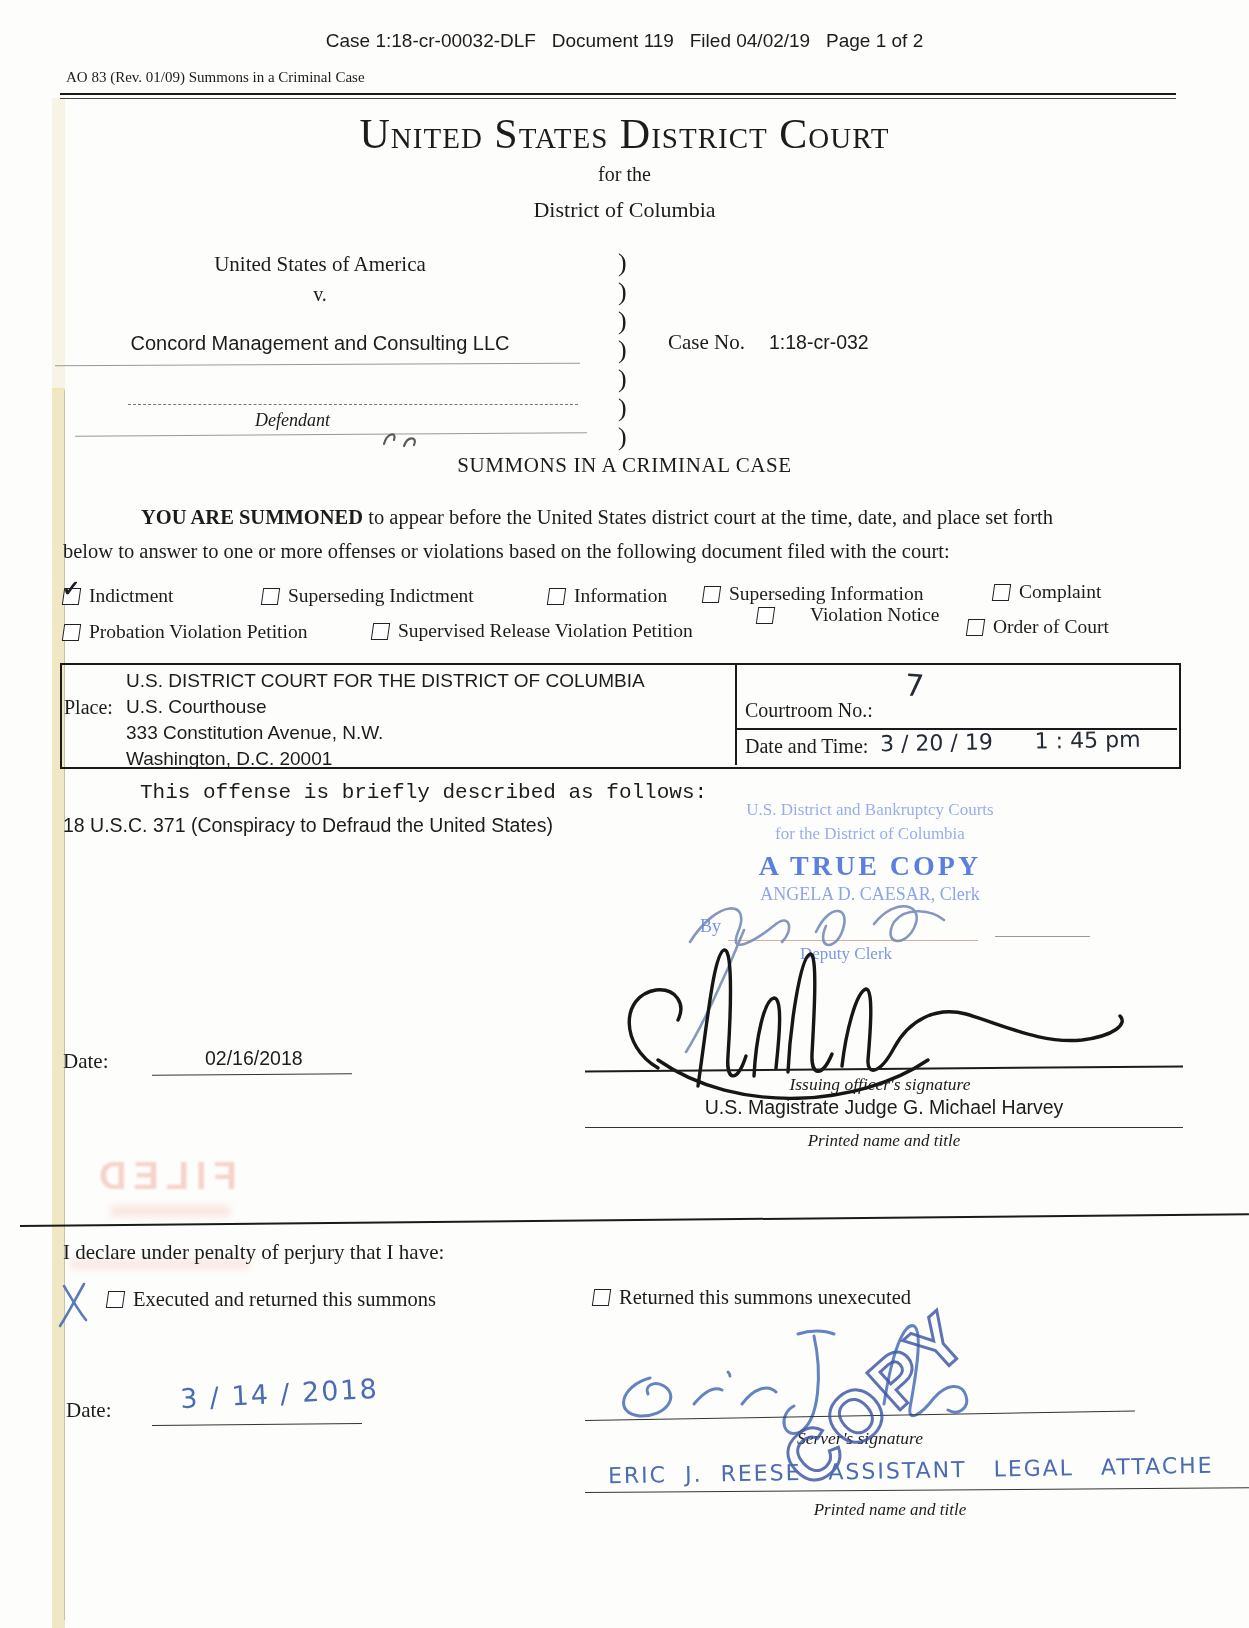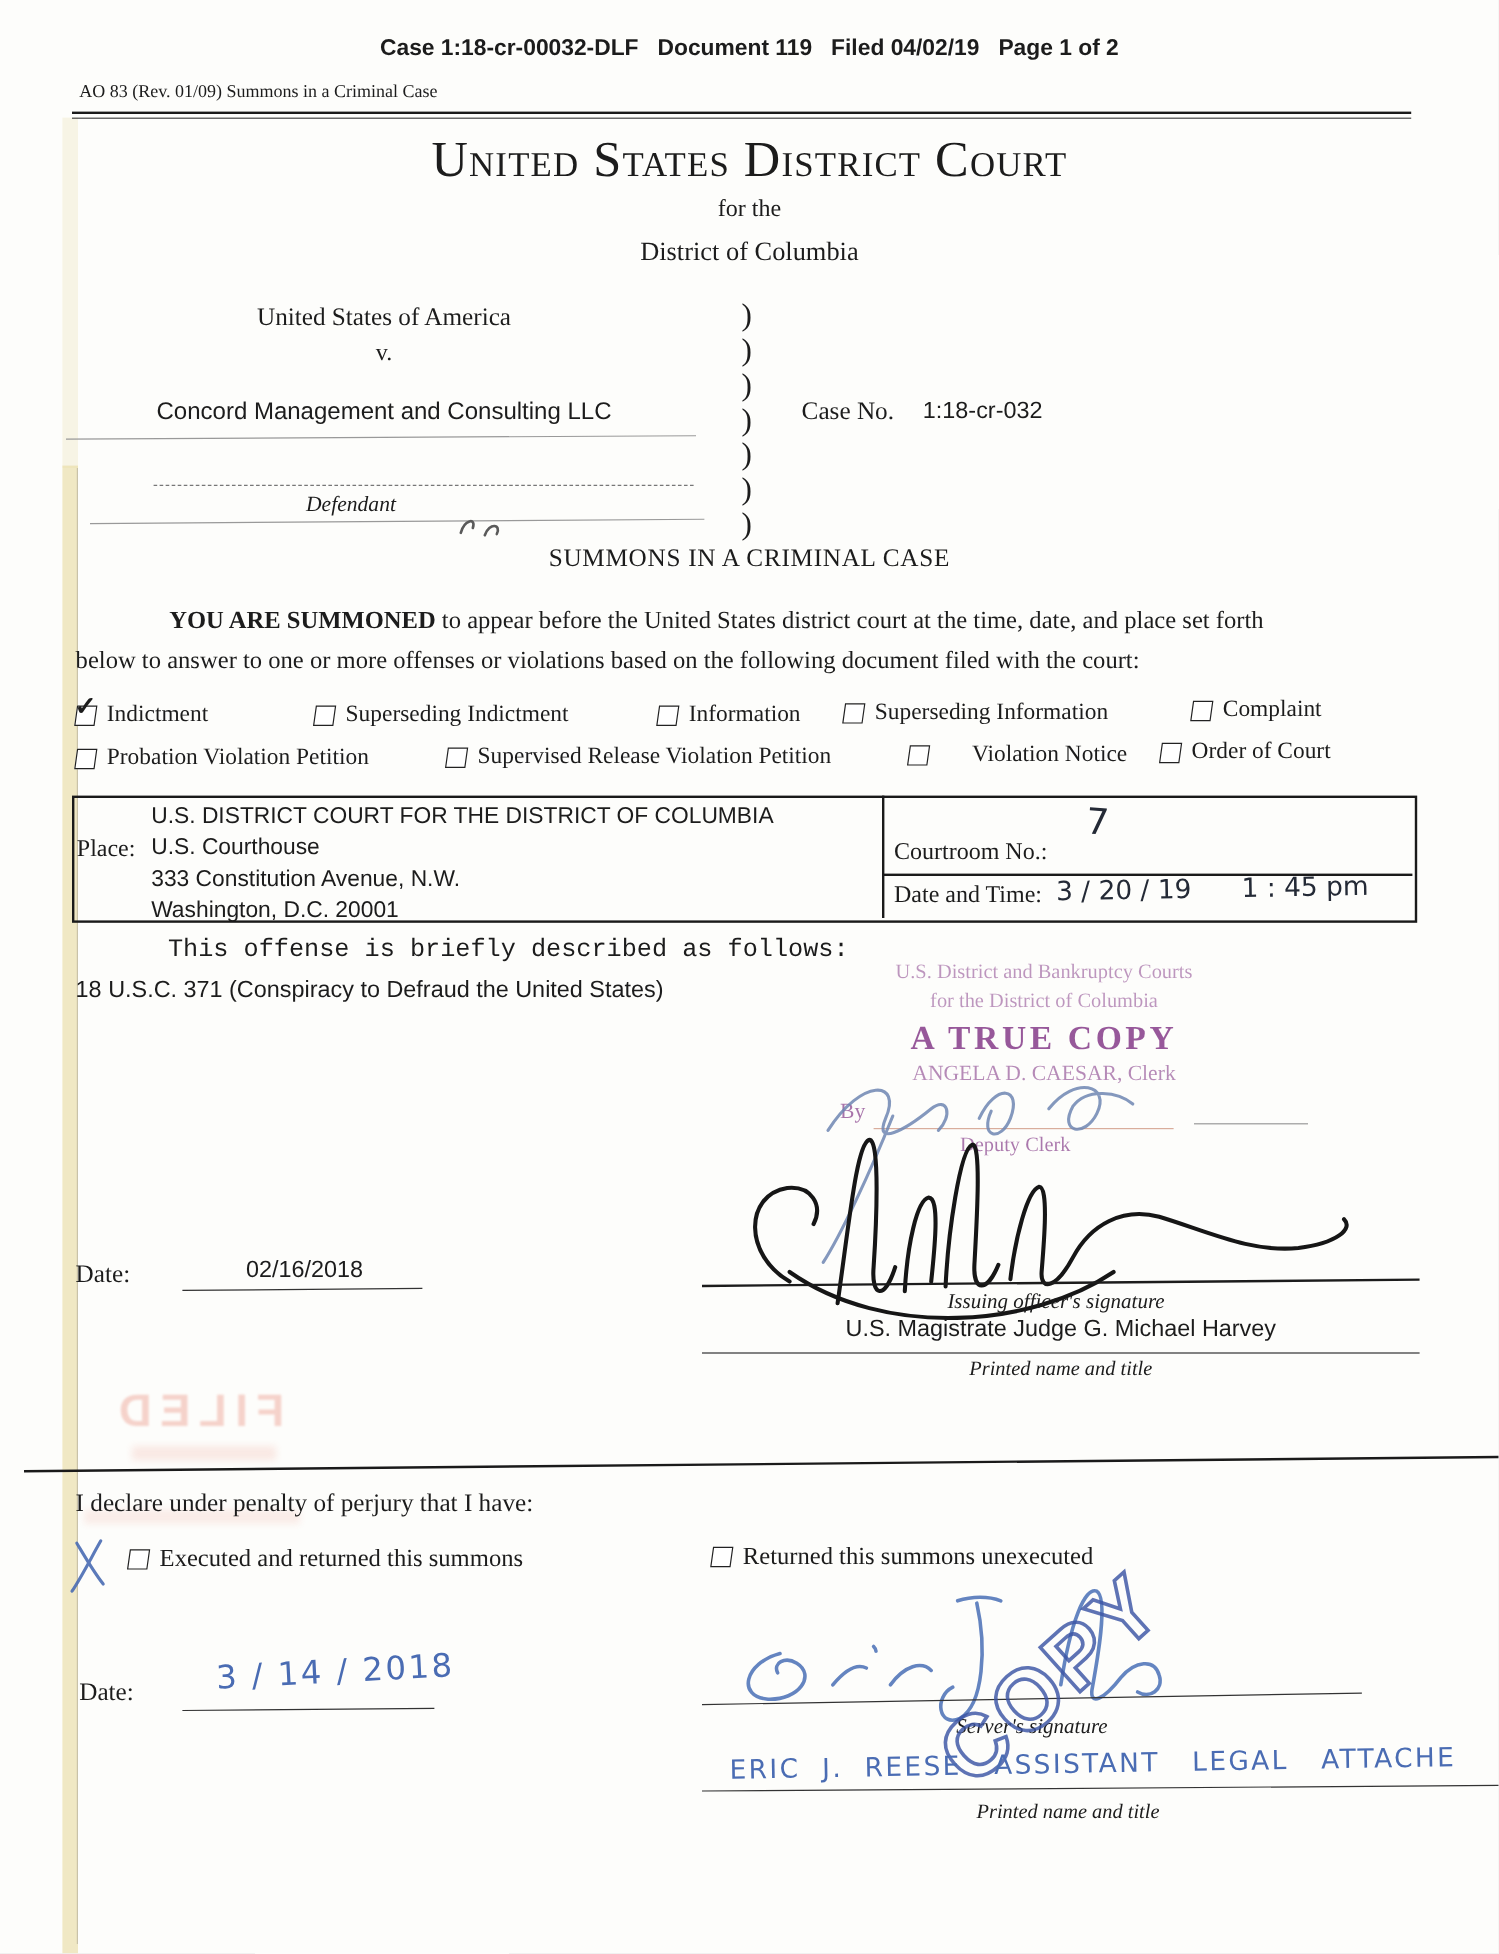--- a/index.html
+++ b/index.html
@@ -9,36 +9,36 @@
   .serif{font-family:"Liberation Serif", serif;}
   .sans{font-family:"Liberation Sans", sans-serif;}
   .ital{font-style:italic;}
   .pre{white-space:pre;}
   .center{text-align:center;}
   .hline{position:absolute;border-top:2px solid #1c1c1c;height:0;}
   .thin{border-top-width:1.5px;border-top-color:#333;}
   .faint{border-top-width:1px;border-top-color:#999;}
   .cb{position:absolute;display:flex;align-items:center;gap:9px;font-size:19.5px;}
   .cbbox{width:15px;height:15px;border:1.7px solid #222;transform:skewX(-8deg);flex:0 0 auto;background:#fff;}
-  .stamp-red{color:#701a75;}
+  .stamp-red{color:#1d4ed8;}
   .hand-ink{font-family:"DejaVu Sans", sans-serif;color:#242a36;}
   .hand-blue{font-family:"DejaVu Sans", sans-serif;color:#4a6cb3;}
   .tape{position:absolute;left:52px;width:13px;background:#e9dca2;opacity:.62;}
   svg{overflow:visible;}
 </style>
 </head>
 <body>
 
 <div id="page">
 
   <div class="tape" style="top:98px;height:292px;opacity:.25;"></div>
   <div class="tape" style="top:388px;height:1240px;"></div>
   <div class="abs" style="left:64px;top:390px;width:1px;height:1230px;background:#c9c2a8;"></div>
 
-  <div class="abs sans center pre" style="left:0;top:30px;width:1249px;font-size:19px;font-weight:bold;">Case 1:18-cr-00032-DLF   Document 119   Filed 04/02/19   Page 1 of 2</div>
+  <div class="abs sans center pre" style="left:0;top:30px;width:1249px;font-size:19px;">Case 1:18-cr-00032-DLF   Document 119   Filed 04/02/19   Page 1 of 2</div>
   <div class="abs serif" style="left:66px;top:69px;font-size:15px;">AO 83 (Rev. 01/09)  Summons in a Criminal Case</div>
   <div class="abs" style="left:60px;top:93px;width:1116px;height:3px;border-top:2.5px solid #1a1a1a;border-bottom:1.2px solid #444;"></div>
 
   <div class="abs serif center" style="left:0;top:110px;width:1249px;font-size:42px;font-variant:small-caps;letter-spacing:1px;">United States District Court</div>
   <div class="abs serif center" style="left:0;top:163px;width:1249px;font-size:20px;">for the</div>
   <div class="abs serif center" style="left:0;top:197px;width:1249px;font-size:22px;">District of Columbia</div>
 
   <div class="abs serif center" style="left:60px;top:252px;width:520px;font-size:21px;">United States of America</div>
   <div class="abs serif center" style="left:60px;top:283px;width:520px;font-size:20px;">v.</div>
   <div class="abs sans center" style="left:60px;top:332px;width:520px;font-size:20px;">Concord Management and Consulting LLC</div>
@@ -93,21 +93,21 @@
   </div>
 
   <div class="cb serif" style="left:63px;top:621px;">
     <span class="cbbox"></span>
     <span>Probation Violation Petition</span>
   </div>
   <div class="cb serif" style="left:372px;top:620px;">
     <span class="cbbox"></span>
     <span>Supervised Release Violation Petition</span>
   </div>
-  <div class="cb serif" style="left:757px;top:618px;gap:36px;">
+  <div class="cb serif" style="left:757px;top:604px;gap:36px;">
     <span class="cbbox"></span>
     <span>Violation Notice</span>
   </div>
   <div class="cb serif" style="left:967px;top:616px;">
     <span class="cbbox"></span>
     <span>Order of Court</span>
   </div>
 
   <div class="abs" style="left:60px;top:663px;width:1117px;height:102px;border:2px solid #1a1a1a;"></div>
   <div class="abs" style="left:735px;top:663px;width:0;height:102px;border-left:2px solid #1a1a1a;"></div>

